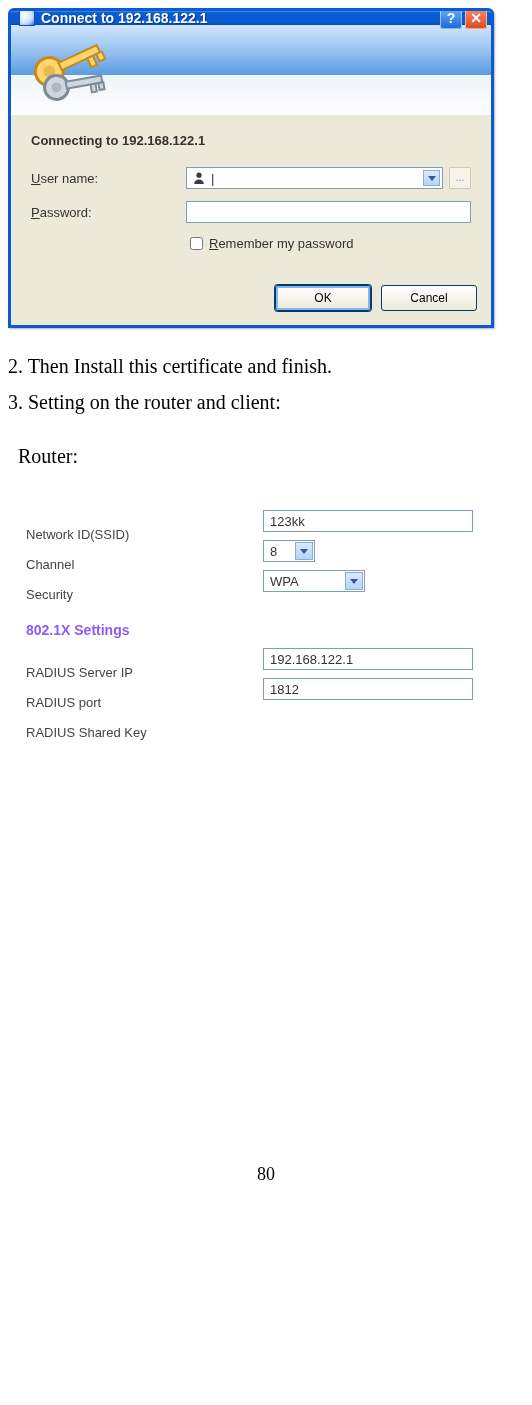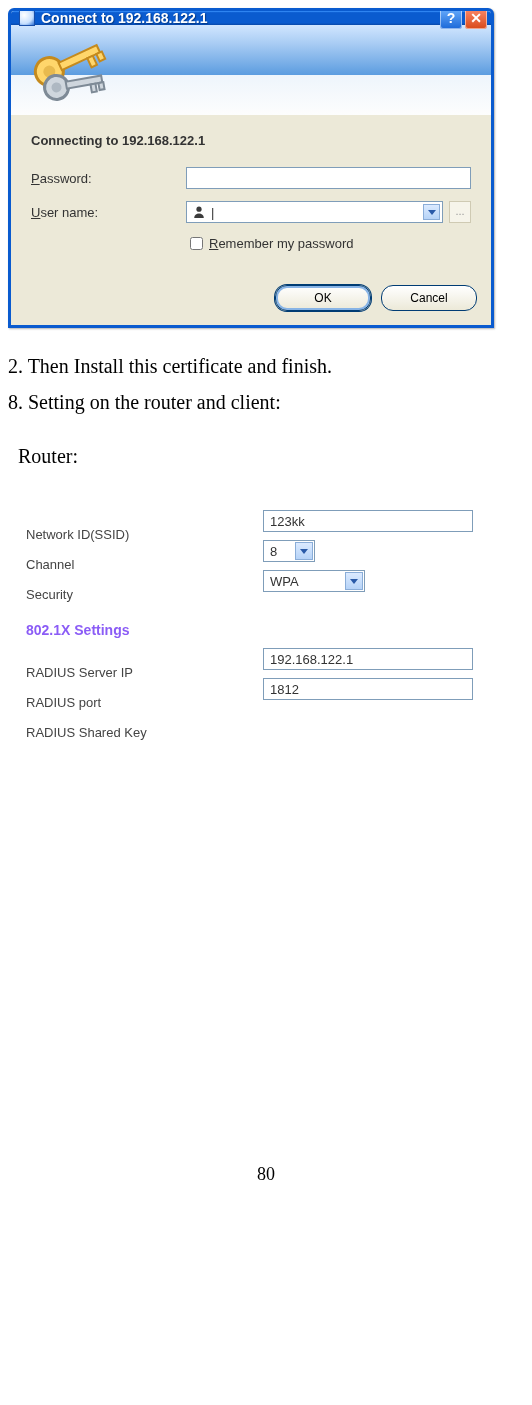--- a/index.html
+++ b/index.html
@@ -132,21 +132,21 @@
   .btn-row {
     display: flex;
     justify-content: flex-end;
     padding: 22px 14px 14px 14px;
     gap: 10px;
   }
   .xp-btn {
     min-width: 96px;
     height: 26px;
     border: 1px solid #003c74;
-    border-radius: 12px;
+    border-radius: 3px;
     background: linear-gradient(to bottom,#fff,#ece9d8);
     font-size: 12px;
     font-family: Tahoma, Arial, sans-serif;
     display: flex; align-items: center; justify-content: center;
   }
   .xp-btn.default { box-shadow: 0 0 0 2px #88b4e6 inset, 0 0 0 1px #003c74; }
 
   
   .doc-text {
     font-family: "Times New Roman", serif;
@@ -254,53 +254,53 @@
           <rect x="62" y="33" width="5" height="7" fill="#cfd6dd" stroke="#7e8a96" stroke-width="2"></rect>
         </g>
       </svg>
     </div>
   </div>
 
   <div class="dlg-body">
     <div class="connecting">Connecting to 192.168.122.1</div>
 
     <div class="form-row">
-      <div class="lbl"><u>P</u><span>assword:</span></div>
-      <input type="password" class="textbox" value="" style="">
-    </div>
-
-    <div class="form-row">
       <div class="lbl"><u>U</u><span>ser name:</span></div>
       <div class="combo">
         <span class="person-icon">
           <svg width="14" height="14" viewBox="0 0 14 14">
             <circle cx="7" cy="4.2" r="2.6" fill="#3b3b3b"></circle>
             <path d="M2.2 13c0-3 2.1-4.6 4.8-4.6S11.8 10 11.8 13" fill="#3b3b3b"></path>
           </svg>
         </span>
         <span>|</span>
         <span class="caret"></span>
       </div>
       <div class="dots-btn">...</div>
     </div>
 
+    <div class="form-row">
+      <div class="lbl"><u>P</u><span>assword:</span></div>
+      <input type="password" class="textbox" value="" style="">
+    </div>
+
     <div class="remember-row">
       <input type="checkbox" style="">
       <span><u>R</u><span>emember my password</span></span>
     </div>
   </div>
 
   <div class="btn-row">
     <div class="xp-btn default">OK</div>
     <div class="xp-btn">Cancel</div>
   </div>
 </div>
 
 <div class="doc-text">2. Then Install this certificate and finish.</div>
-<div class="doc-text" style="margin-top:4px;">8. Setting on the router and client:</div>
+<div class="doc-text" style="margin-top:4px;">3. Setting on the router and client:</div>
 <div class="doc-text" style="white-space:pre;">  Router:</div>
 
 <div class="router-panel">
 
   <div class="r-row">
     <div class="r-lbl">Network ID(SSID)</div>
     <input class="r-input w220" value="123kk" style="">
   </div>
 
   <div class="r-row">

